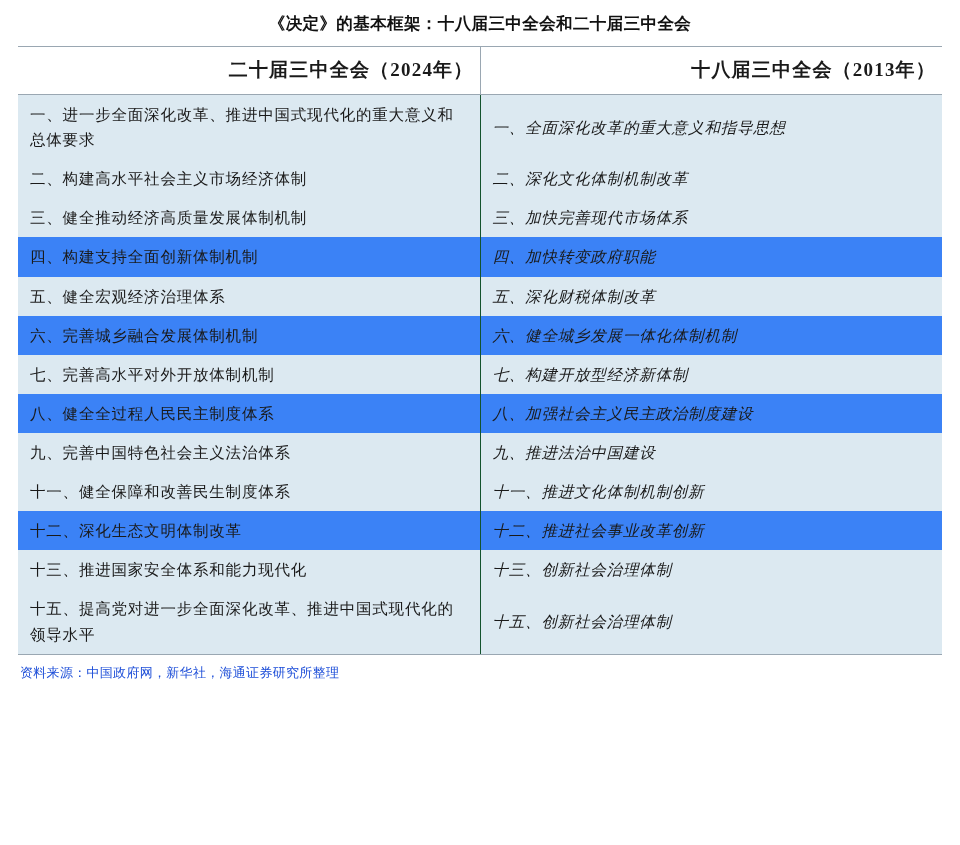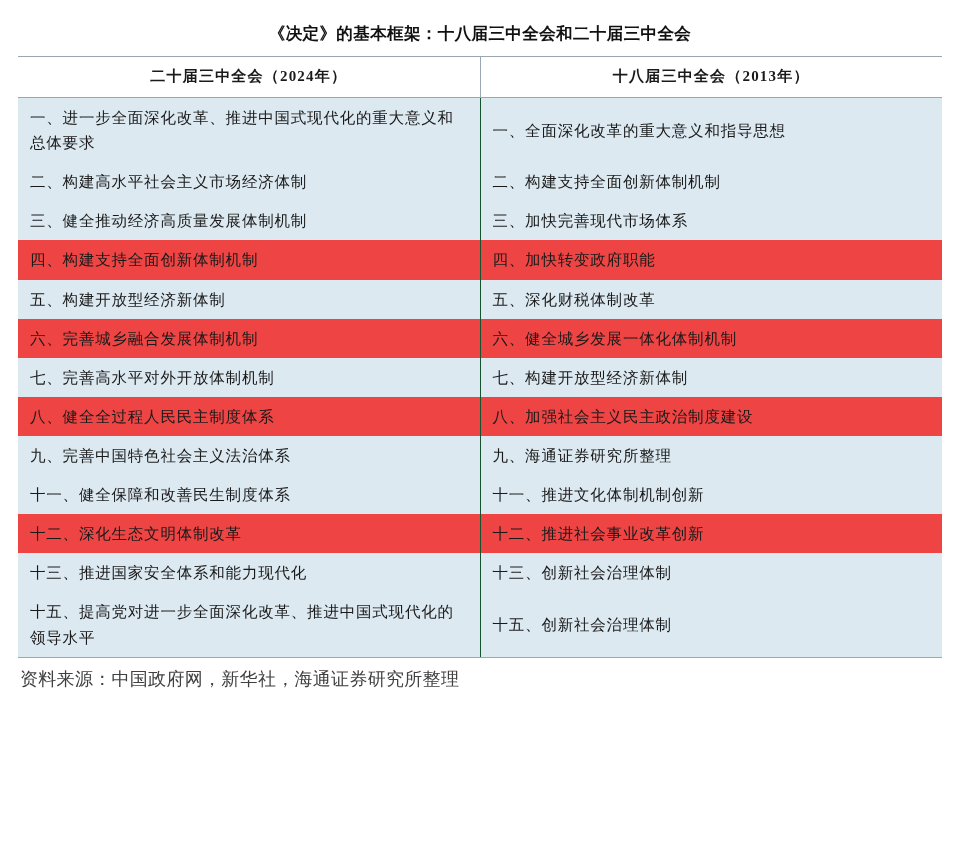--- a/index.html
+++ b/index.html
@@ -11,21 +11,21 @@
   body {
     width: 960px;
     height: 845px;
     font-family: "Liberation Serif", "DejaVu Serif", serif;
     color: #1a1a1a;
     overflow: hidden;
   }
   .page {
     width: 960px;
     height: 845px;
-    padding: 11px 18px;
+    padding: 1px 18px;
     position: relative;
   }
   .table-title {
     text-align: center;
     font-size: 16.5px;
     font-weight: bold;
     letter-spacing: 0.4px;
     padding: 12px 0 11px 0;
     color: #111111;
   }
@@ -34,45 +34,45 @@
     width: 100%;
   }
   table.matrix {
     width: 100%;
     border-collapse: collapse;
     table-layout: fixed;
   }
   table.matrix col.c1 { width: 50%; }
   table.matrix col.c2 { width: 50%; }
   table.matrix th {
-    font-size: 15px;
+    font-size: 19px;
     font-weight: bold;
-    text-align: center;
+    text-align: right;
     padding: 10px 6px 11px 6px;
     letter-spacing: 1.2px;
     border-bottom: 1px solid #9aa7b2;
     border-right: 1px solid #9aa7b2;
   }
   table.matrix th:last-child { border-right: none; }
   table.matrix td {
     font-size: 15.5px;
     line-height: 1.62;
     padding: 7px 10px 7px 12px;
     vertical-align: middle;
     letter-spacing: 0.8px;
     border-right: 1px solid #14532d;
     white-space: pre-line;
   }
-  table.matrix td:last-child { border-right: none; }
+  table.matrix td:last-child { border-right: none; font-style: italic; }
   table.matrix tr.shade td { background: #dce9f1; }
-  table.matrix tr.plain td { background: #ef4444; }
+  table.matrix tr.plain td { background: #3b82f6; }
   .source {
     font-family: "Liberation Sans", "DejaVu Sans", sans-serif;
-    font-size: 18px;
-    color: #404040;
+    font-size: 13px;
+    color: #1d4ed8;
     padding: 9px 2px 0 2px;
     letter-spacing: 0.3px;
   }
   .empty-cell { color: transparent; }
 </style>
 </head>
 <body>
 
 <div class="page">
 
@@ -91,49 +91,49 @@
         <th>十八届三中全会（2013年）</th>
       </tr>
     </thead>
     <tbody>
       <tr class="shade">
         <td>一、进一步全面深化改革、推进中国式现代化的重大意义和总体要求</td>
         <td>一、全面深化改革的重大意义和指导思想</td>
       </tr>
       <tr class="shade">
         <td>二、构建高水平社会主义市场经济体制</td>
-        <td>二、构建支持全面创新体制机制</td>
+        <td>二、深化文化体制机制改革</td>
       </tr>
       <tr class="shade">
         <td>三、健全推动经济高质量发展体制机制</td>
         <td>三、加快完善现代市场体系</td>
       </tr>
       <tr class="plain">
         <td>四、构建支持全面创新体制机制</td>
         <td>四、加快转变政府职能</td>
       </tr>
       <tr class="shade">
-        <td>五、构建开放型经济新体制</td>
+        <td>五、健全宏观经济治理体系</td>
         <td>五、深化财税体制改革</td>
       </tr>
       <tr class="plain">
         <td>六、完善城乡融合发展体制机制</td>
         <td>六、健全城乡发展一体化体制机制</td>
       </tr>
       <tr class="shade">
         <td>七、完善高水平对外开放体制机制</td>
         <td>七、构建开放型经济新体制</td>
       </tr>
       <tr class="plain">
         <td>八、健全全过程人民民主制度体系</td>
         <td>八、加强社会主义民主政治制度建设</td>
       </tr>
       <tr class="shade">
         <td>九、完善中国特色社会主义法治体系</td>
-        <td>九、海通证券研究所整理</td>
+        <td>九、推进法治中国建设</td>
       </tr>
       <tr class="shade">
         <td>十一、健全保障和改善民生制度体系</td>
         <td>十一、推进文化体制机制创新</td>
       </tr>
       <tr class="plain">
         <td>十二、深化生态文明体制改革</td>
         <td>十二、推进社会事业改革创新</td>
       </tr>
       <tr class="shade">

